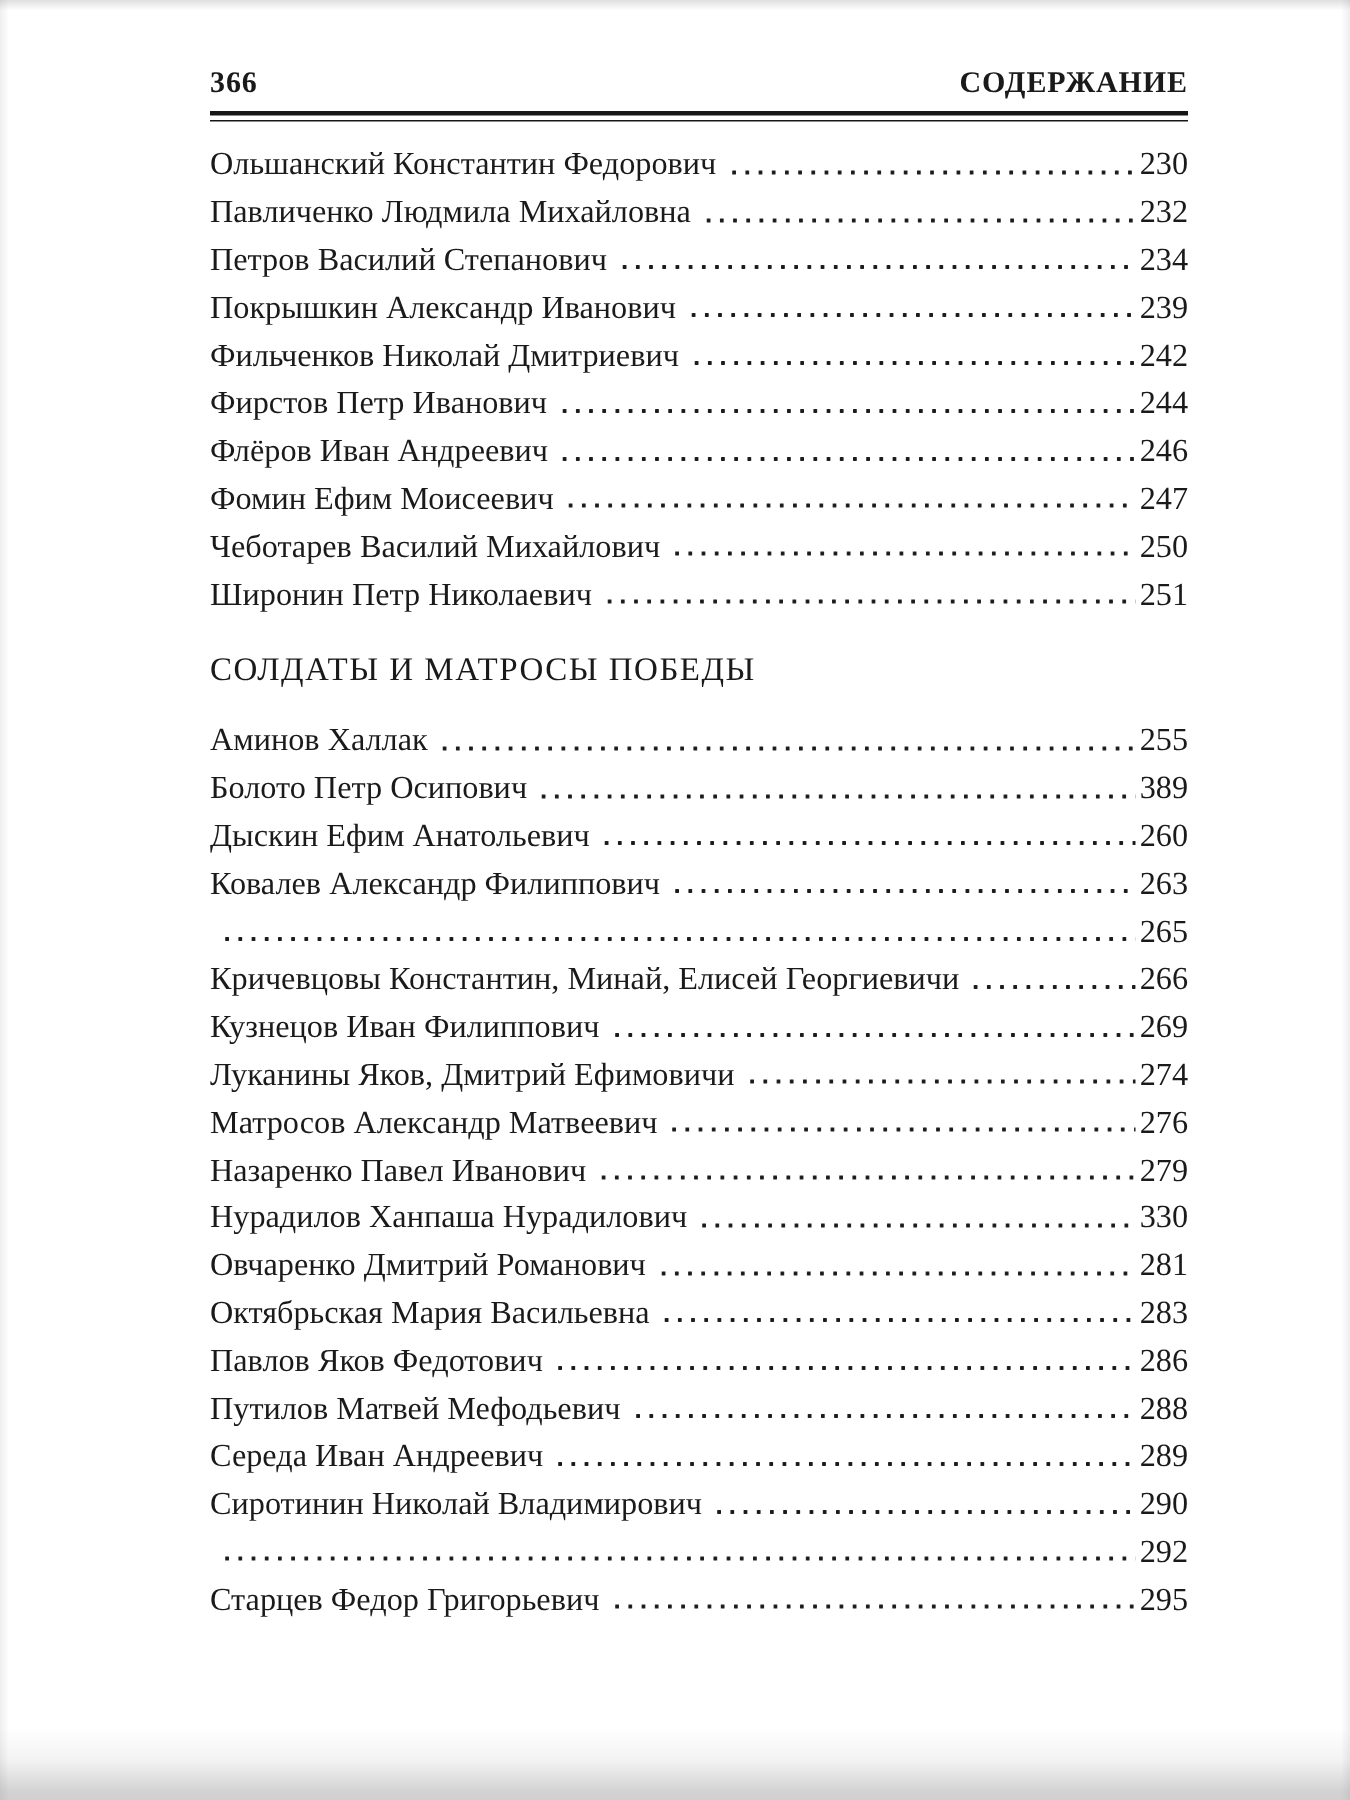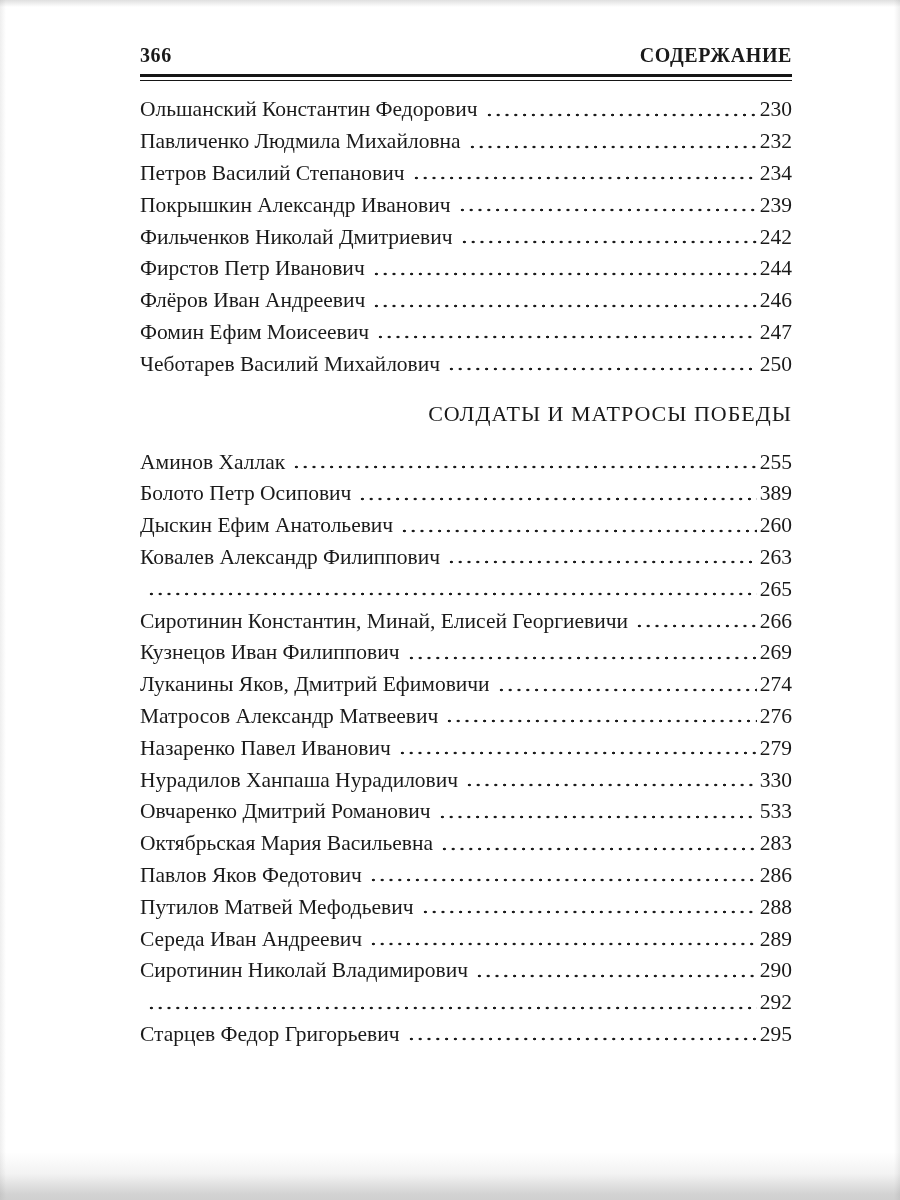--- a/index.html
+++ b/index.html
@@ -76,21 +76,21 @@
     min-width: 12px;
     height: 16px;
     margin: 0 3px 0 7px;
     background-image: radial-gradient(circle, #1b1b1b 1.35px, rgba(0,0,0,0) 1.55px);
     background-size: 8.8px 4px;
     background-repeat: repeat-x;
     background-position: left bottom 1px;
   }
 
   .section-heading {
-    text-align: right;
+    text-align: left;
     font-size: 22px;
     font-weight: 400;
     letter-spacing: 1px;
     margin: 21px 0 19px 0;
   }
 </style>
 </head>
 <body>
 
 <div class="photo-top-edge"></div>
@@ -142,20 +142,25 @@
       <div class="toc-row">
         <span class="entry-name">Фомин Ефим Моисеевич</span>
         <span class="leader"></span>
         <span class="entry-page">247</span>
       </div>
       <div class="toc-row">
         <span class="entry-name">Чеботарев Василий Михайлович</span>
         <span class="leader"></span>
         <span class="entry-page">250</span>
       </div>
+      <div class="toc-row">
+        <span class="entry-name">Широнин Петр Николаевич</span>
+        <span class="leader"></span>
+        <span class="entry-page">251</span>
+      </div>
       <div class="section-heading">СОЛДАТЫ И МАТРОСЫ ПОБЕДЫ</div>
       <div class="toc-row">
         <span class="entry-name">Аминов Халлак</span>
         <span class="leader"></span>
         <span class="entry-page">255</span>
       </div>
       <div class="toc-row">
         <span class="entry-name">Болото Петр Осипович</span>
         <span class="leader"></span>
         <span class="entry-page">389</span>
@@ -168,21 +173,21 @@
       <div class="toc-row">
         <span class="entry-name">Ковалев Александр Филиппович</span>
         <span class="leader"></span>
         <span class="entry-page">263</span>
       </div>
       <div class="toc-row">
         <span class="leader"></span>
         <span class="entry-page">265</span>
       </div>
       <div class="toc-row">
-        <span class="entry-name">Сиротинин Константин, Минай, Елисей Георгиевичи</span>
+        <span class="entry-name">Кричевцовы Константин, Минай, Елисей Георгиевичи</span>
         <span class="leader"></span>
         <span class="entry-page">266</span>
       </div>
       <div class="toc-row">
         <span class="entry-name">Кузнецов Иван Филиппович</span>
         <span class="leader"></span>
         <span class="entry-page">269</span>
       </div>
       <div class="toc-row">
         <span class="entry-name">Луканины Яков, Дмитрий Ефимовичи</span>
@@ -200,21 +205,21 @@
         <span class="entry-page">279</span>
       </div>
       <div class="toc-row">
         <span class="entry-name">Нурадилов Ханпаша Нурадилович</span>
         <span class="leader"></span>
         <span class="entry-page">330</span>
       </div>
       <div class="toc-row">
         <span class="entry-name">Овчаренко Дмитрий Романович</span>
         <span class="leader"></span>
-        <span class="entry-page">533</span>
+        <span class="entry-page">281</span>
       </div>
       <div class="toc-row">
         <span class="entry-name">Октябрьская Мария Васильевна</span>
         <span class="leader"></span>
         <span class="entry-page">283</span>
       </div>
       <div class="toc-row">
         <span class="entry-name">Павлов Яков Федотович</span>
         <span class="leader"></span>
         <span class="entry-page">286</span>

